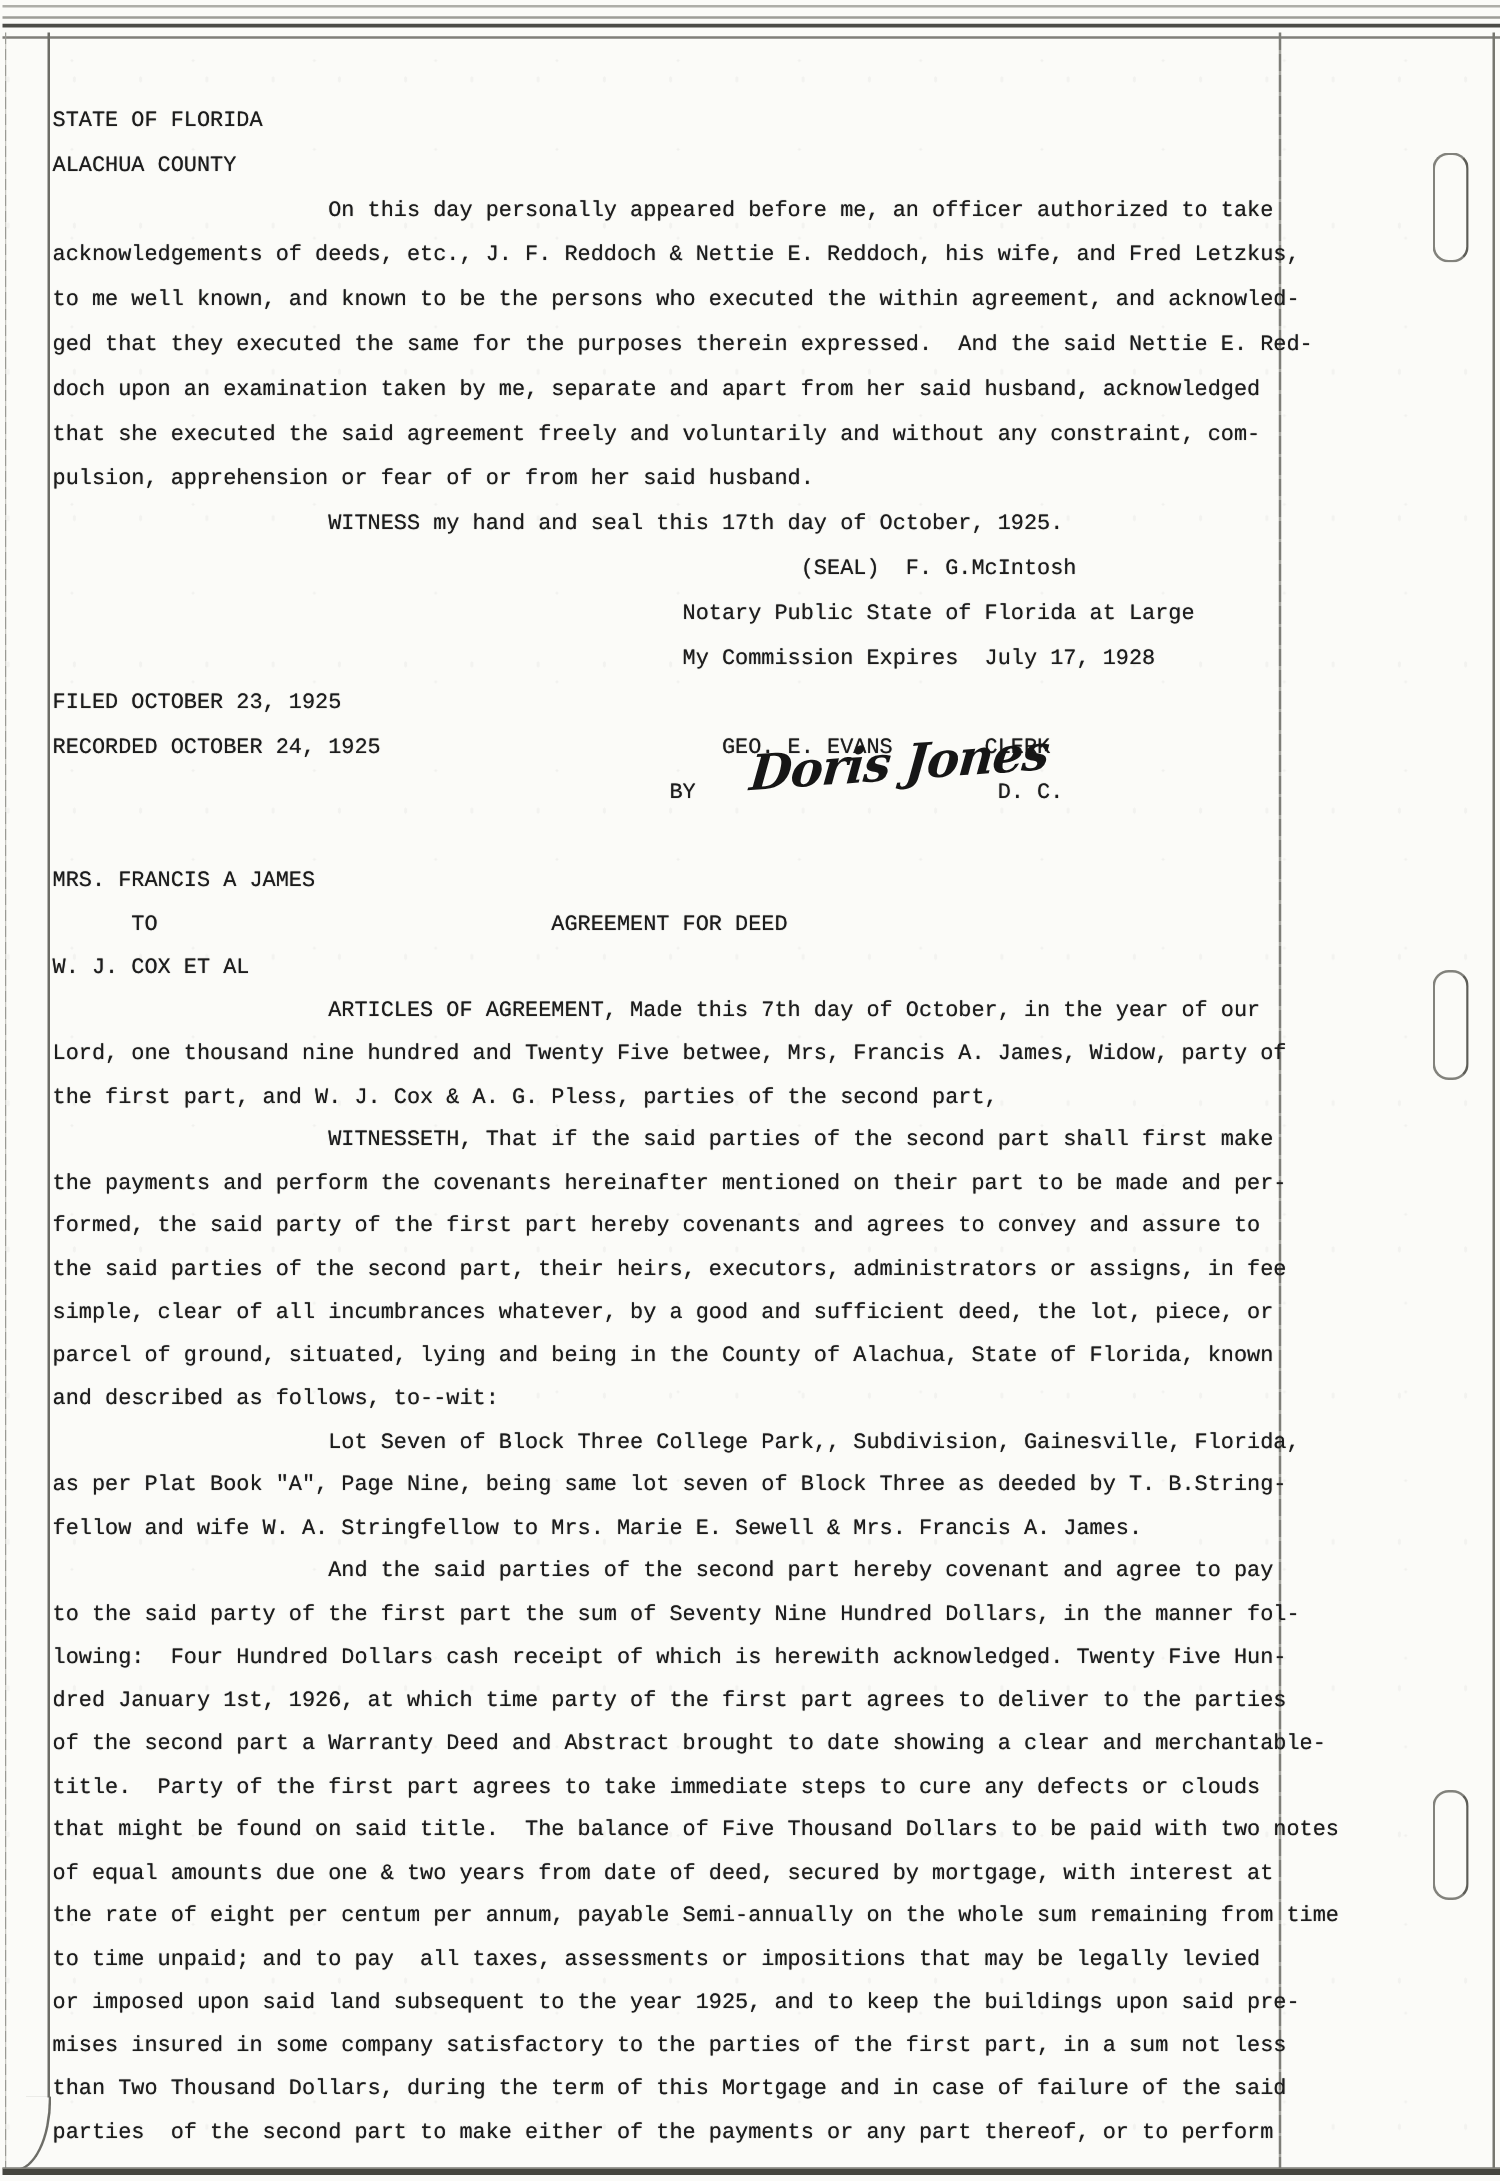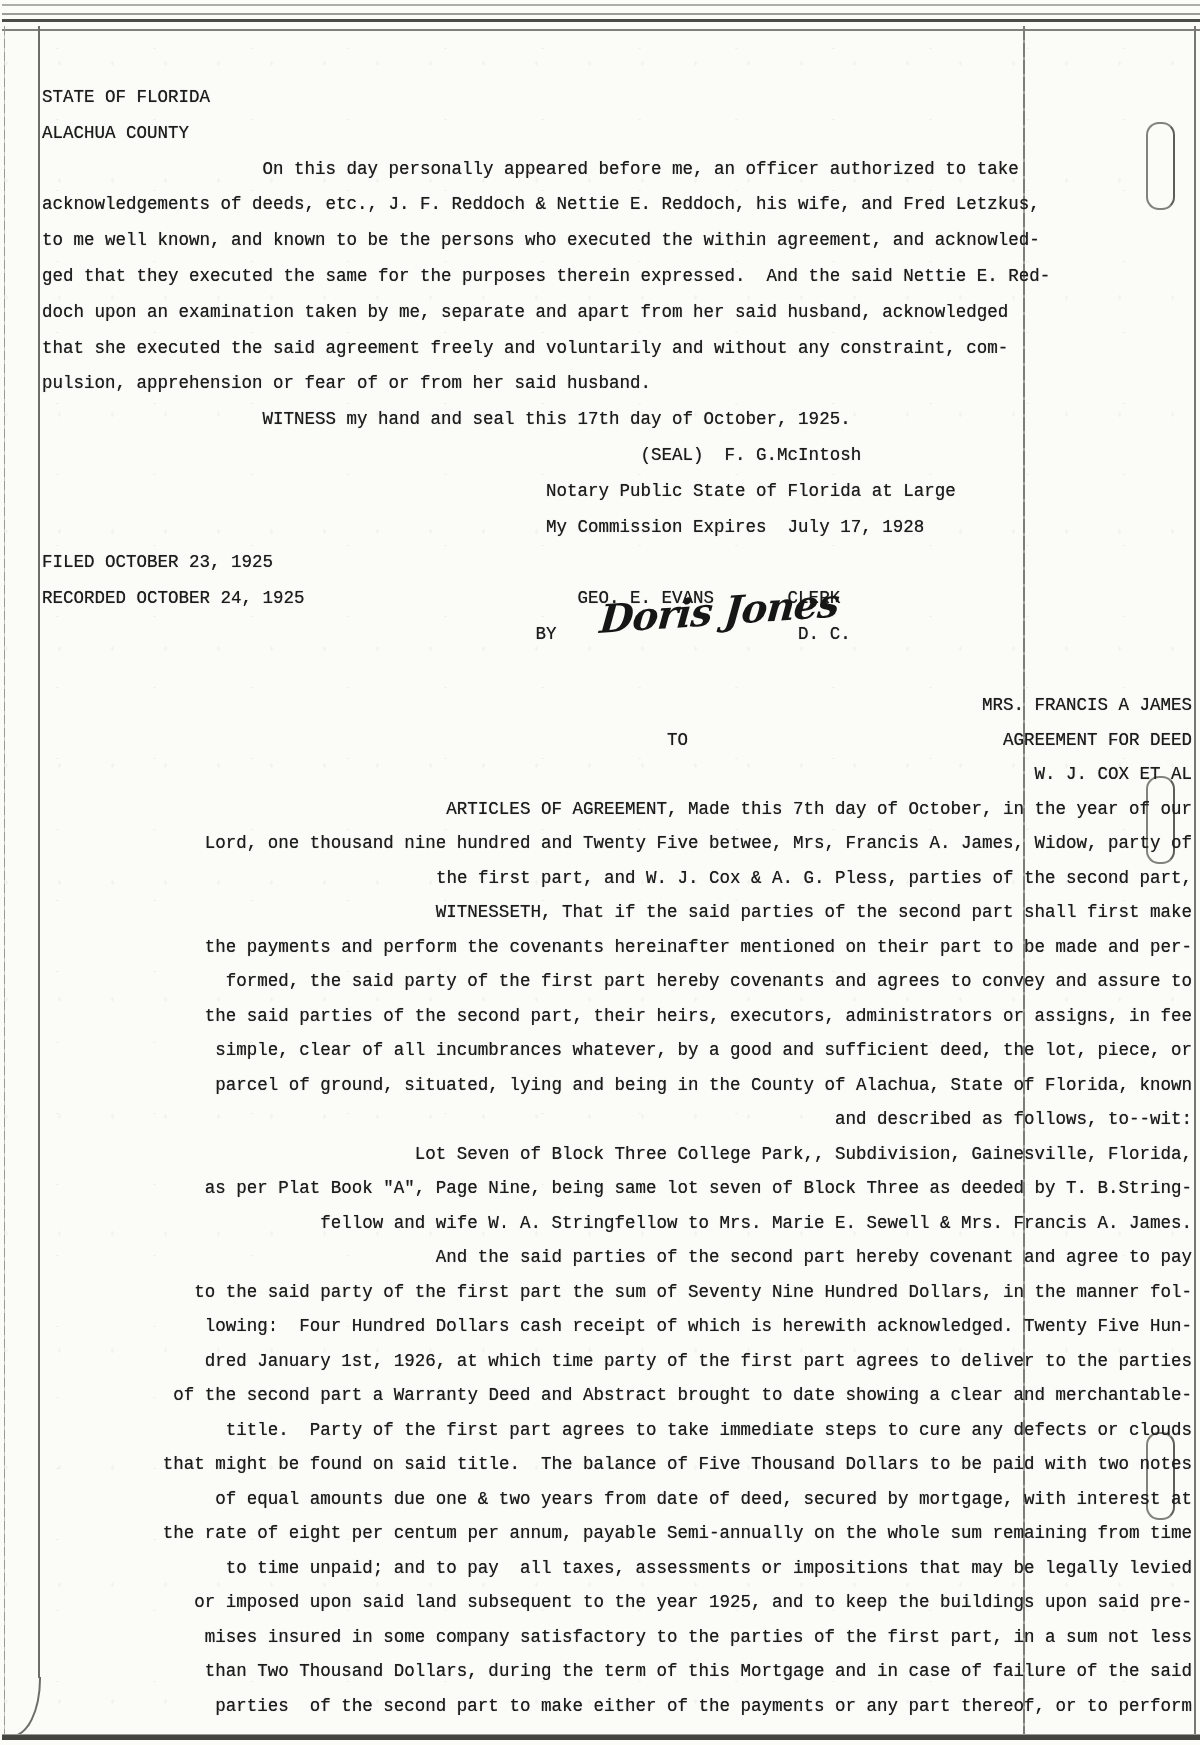--- a/index.html
+++ b/index.html
@@ -42,21 +42,21 @@
     background:var(--paper);}
   #hole-1{top:122px;}
   #hole-2{top:776px;}
   #hole-3{top:1432px;}
   
   .typed{position:absolute;left:40px;color:var(--ink);
     font-size:17.5px;white-space:pre;
     text-shadow:0 0 0.7px rgba(25,25,25,0.75);}
   #block-a{top:80px;width:1150px;}
   #block-a .tl{height:35.8px;line-height:35.8px;}
-  #block-b{top:688px;width:1150px;text-align:right;}
+  #block-b{top:688px;width:1150px;}
   #block-b .tl{height:34.5px;line-height:34.5px;}
   
   #signature-name{
     position:absolute;left:598px;top:596px;width:240px;
     font-family:"DejaVu Serif","Liberation Serif",serif;
     font-style:italic;font-weight:bold;font-size:39px;color:#161616;
     transform:rotate(-4deg) skewX(-9deg);transform-origin:left center;
     letter-spacing:-1px;white-space:pre;
   }
 </style>

